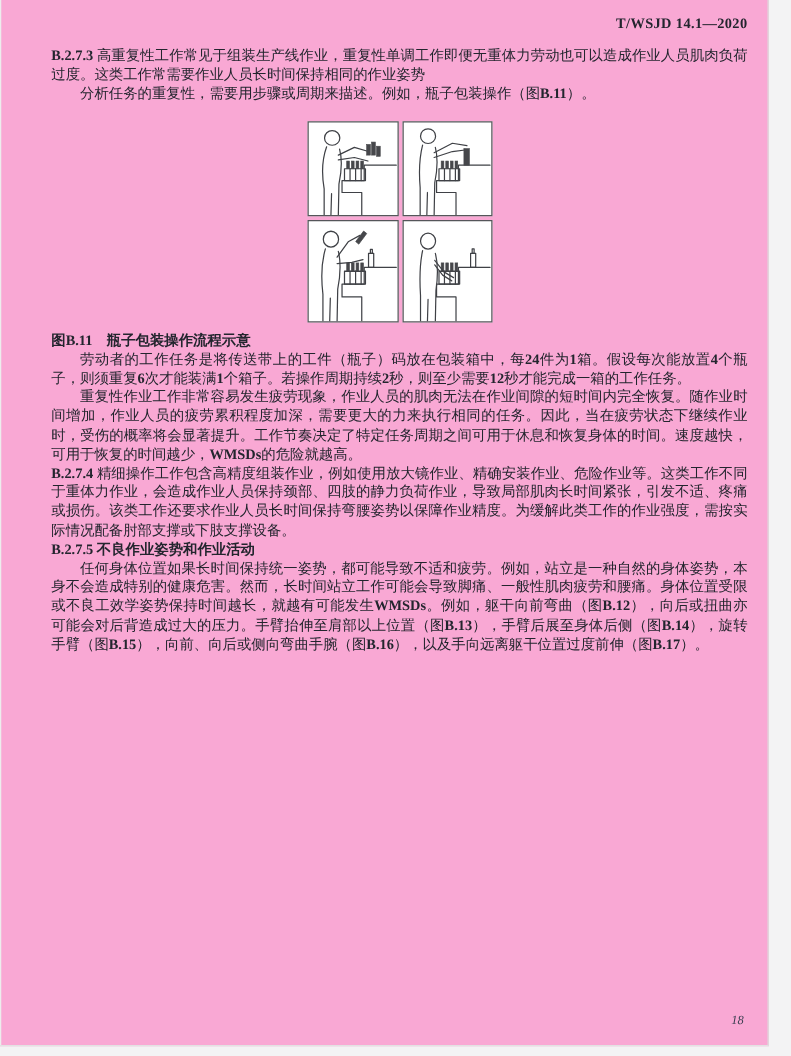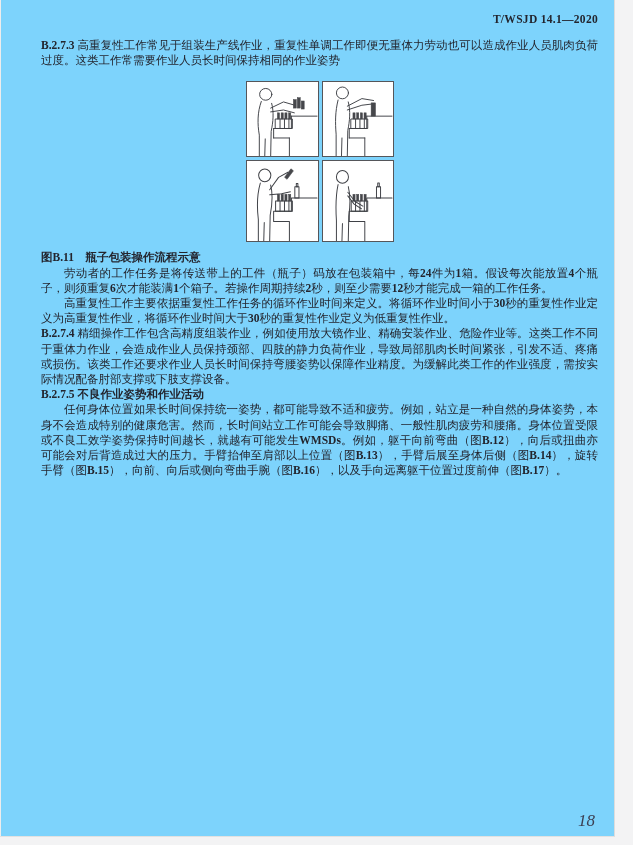--- a/index.html
+++ b/index.html
@@ -2,21 +2,21 @@
 <html><head>
 <meta charset="utf-8">
 <style>
   html,body{margin:0;padding:0;}
   body{
     width:633px;height:845px;position:relative;
     background:#f3f3f4;
     font-family:"Liberation Serif","DejaVu Serif",serif;
   }
   .page{
-    position:absolute;left:0;top:0;width:614px;height:836px;background:#7dd3fc;
+    position:absolute;left:0;top:0;width:614px;height:836px;background:#f9a8d4;
     border-right:1px solid #dcdcdc;border-bottom:1px solid #e2e2e2;
     box-shadow:inset 1px 0 0 #ededed;
   }
   .doc-code{
     position:absolute;top:13px;right:16px;
     font-weight:bold;font-size:11.5px;color:#23252e;letter-spacing:.3px;
   }
   .content{
     position:absolute;left:41px;top:38px;width:557px;
     font-size:11.5px;line-height:15.2px;color:#23252e;
@@ -34,35 +34,36 @@
   .panel{border:1.5px solid #55565a;box-sizing:border-box;background:#fff;}
   .panel svg{width:100%;height:100%;display:block;}
   .panel svg .ln{stroke:#3f4146;stroke-width:1;fill:none;stroke-linejoin:round;stroke-linecap:round;}
   .panel svg .dark{fill:#46474b;stroke:#46474b;stroke-width:.5;}
   .caption{text-align:left;font-weight:bold;margin-top:8px;}
   .mt-worker{margin-top:18px;}
   .heading{font-weight:bold;margin-top:14px;margin-bottom:0;}
   .mt-posture{margin-top:15px;}
   .pagenum{
     position:absolute;top:811px;right:19px;
-    font-size:17px;color:#3c3f52;font-style:italic;
+    font-size:10px;color:#3c3f52;font-style:italic;
   }
 </style>
 </head>
 <body>
 
 <div class="page">
 
   <div class="doc-code">T/WSJD 14.1—2020</div>
 
   <div class="content">
 
 
     <p><span class="seclabel">B.2.7.3</span><span> </span><span>高重复性工作常见于组装生产线作业，重复性单调工作即便无重体力劳动也可以造成作业人员肌肉负荷过度。这类工作常需要作业人员长时间保持相同的作业姿势</span></p>
 
+    <p class="indent">分析任务的重复性，需要用步骤或周期来描述。例如，瓶子包装操作（图<b>B.11</b>）。</p>
 
     <div class="figure">
       <div class="fig-grid">
 
         <div class="panel">
           <svg viewBox="0 0 72 78" preserveAspectRatio="none">
             <path class="ln" d="M45,36 H71 M45,36 V49 M27,49 H45 M27,49 V59 M27,59 H43 M43,59 V78"></path>
             <rect class="ln" x="29" y="39" width="17" height="10"></rect>
             <path class="ln" d="M33.5,39 V49 M38,39 V49 M42.5,39 V49"></path>
             <rect class="dark" x="30.8" y="32.5" width="2.2" height="6.5"></rect>
@@ -128,22 +129,22 @@
             <rect class="ln" x="56.3" y="21.5" width="1.6" height="3.5"></rect>
           </svg>
         </div>
 
       </div>
       <div class="caption">图B.11　瓶子包装操作流程示意</div>
     </div>
 
     <p class="indent mt-worker">劳动者的工作任务是将传送带上的工件（瓶子）码放在包装箱中，每<b>24</b>件为<b>1</b>箱。假设每次能放置<b>4</b>个瓶子，则须重复<b>6</b>次才能装满<b>1</b>个箱子。若操作周期持续<b>2</b>秒，则至少需要<b>12</b>秒才能完成一箱的工作任务。</p>
 
+    <p class="indent">重复性作业工作非常容易发生疲劳现象，作业人员的肌肉无法在作业间隙的短时间内完全恢复。随作业时间增加，作业人员的疲劳累积程度加深，需要更大的力来执行相同的任务。因此，当在疲劳状态下继续作业时，受伤的概率将会显著提升。工作节奏决定了特定任务周期之间可用于休息和恢复身体的时间。速度越快，可用于恢复的时间越少，<b>WMSDs</b>的危险就越高。</p>
 
-    <p class="indent">高重复性工作主要依据重复性工作任务的循环作业时间来定义。将循环作业时间小于<b>30</b>秒的重复性作业定义为高重复性作业，将循环作业时间大于<b>30</b>秒的重复性作业定义为低重复性作业。</p>
 
     <p><span class="seclabel">B.2.7.4</span><span> </span><span>精细操作工作包含高精度组装作业，例如使用放大镜作业、精确安装作业、危险作业等。这类工作不同于重体力作业，会造成作业人员保持颈部、四肢的静力负荷作业，导致局部肌肉长时间紧张，引发不适、疼痛或损伤。该类工作还要求作业人员长时间保持弯腰姿势以保障作业精度。为缓解此类工作的作业强度，需按实际情况配备肘部支撑或下肢支撑设备。</span></p>
 
     <p class="heading">B.2.7.5 不良作业姿势和作业活动</p>
 
     <p class="indent mt-posture">任何身体位置如果长时间保持统一姿势，都可能导致不适和疲劳。例如，站立是一种自然的身体姿势，本身不会造成特别的健康危害。然而，长时间站立工作可能会导致脚痛、一般性肌肉疲劳和腰痛。身体位置受限或不良工效学姿势保持时间越长，就越有可能发生<b>WMSDs</b>。例如，躯干向前弯曲（图<b>B.12</b>），向后或扭曲亦可能会对后背造成过大的压力。手臂抬伸至肩部以上位置（图<b>B.13</b>），手臂后展至身体后侧（图<b>B.14</b>），旋转手臂（图<b>B.15</b>），向前、向后或侧向弯曲手腕（图<b>B.16</b>），以及手向远离躯干位置过度前伸（图<b>B.17</b>）。</p>
 
   </div>
 
   <div class="pagenum">18</div>

